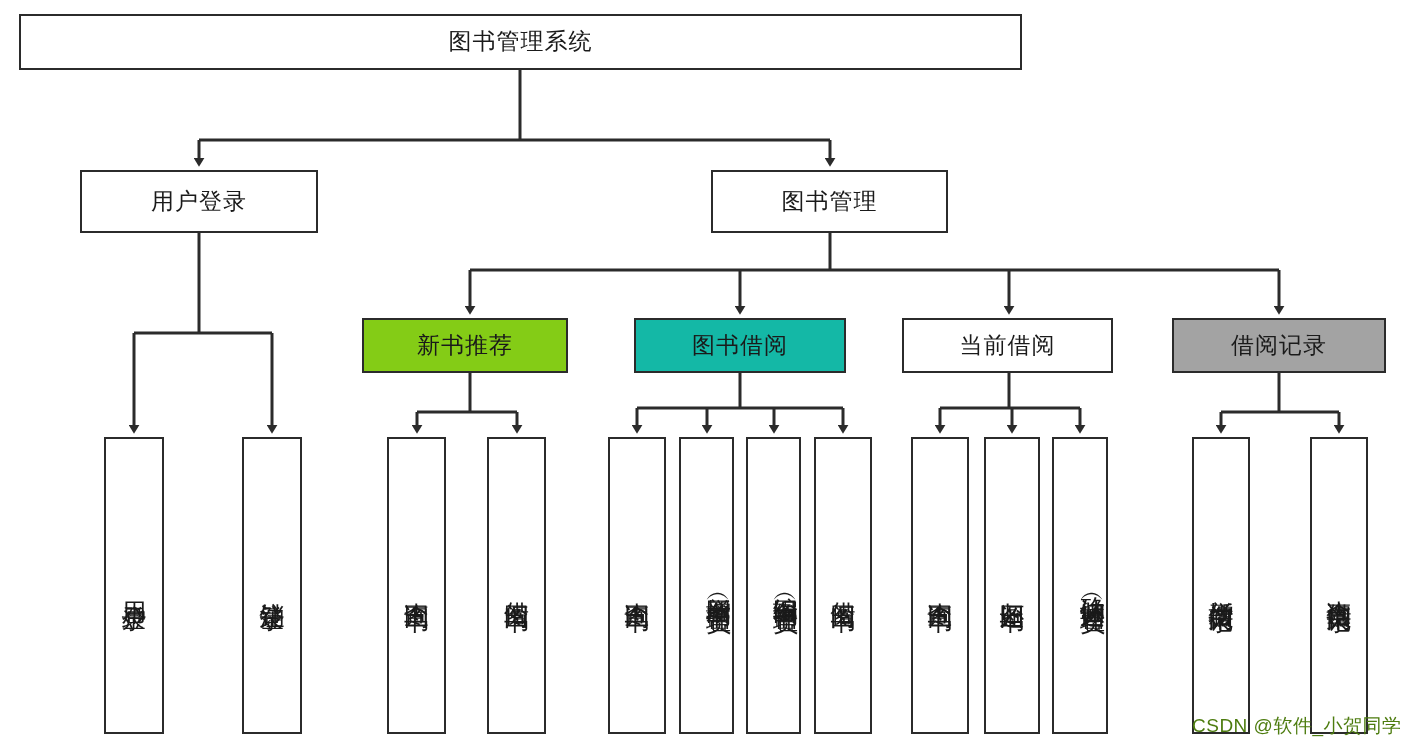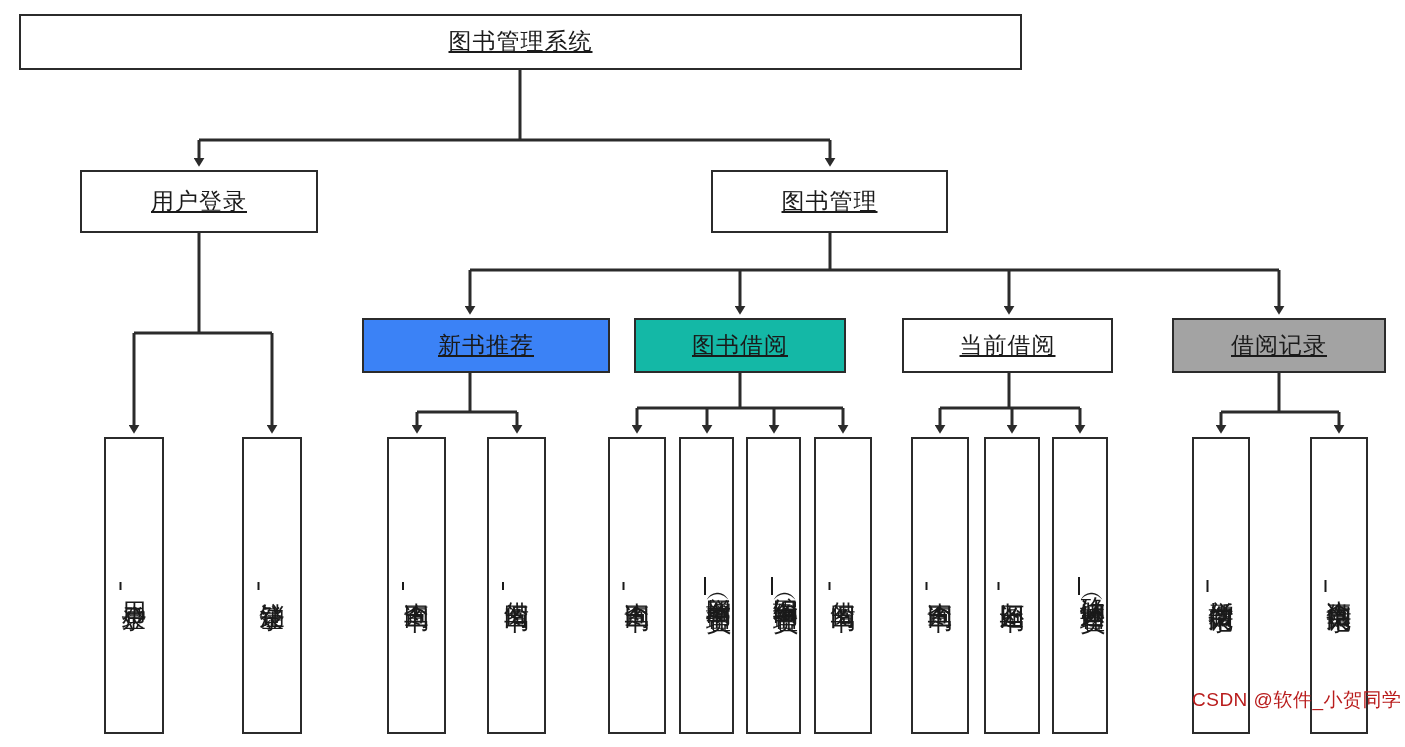--- a/index.html
+++ b/index.html
@@ -28,21 +28,20 @@
   }
   .node {
     position: absolute;
     box-sizing: border-box;
     background: #ffffff;
     border: 2px solid #404040;
     display: flex;
     align-items: center;
     justify-content: center;
     color: #1a1a1a;
-    text-decoration: underline;
   }
   .node.horiz {
     font-size: 23px;
     letter-spacing: 1px;
     line-height: 1.2;
   }
   .node.vert {
     writing-mode: vertical-rl;
     text-orientation: upright;
     font-size: 25px;
@@ -117,34 +116,34 @@
       <path d="M1221,412 L1221,426" marker-end="url(#arrow)"></path>
       <path d="M1339,412 L1339,426" marker-end="url(#arrow)"></path>
     </g>
   </svg>
 
   <div class="node horiz" id="n-root" style="left: 19px; top: 14px; width: 1003px; height: 56px; border-color: rgb(43, 43, 43); background: rgb(255, 255, 255); color: rgb(26, 26, 26);">图书管理系统</div>
 
   <div class="node horiz" id="n-l2-0" style="left: 80px; top: 170px; width: 238px; height: 63px; border-color: rgb(43, 43, 43); background: rgb(255, 255, 255); color: rgb(26, 26, 26);">用户登录</div>
   <div class="node horiz" id="n-l2-1" style="left: 711px; top: 170px; width: 237px; height: 63px; border-color: rgb(43, 43, 43); background: rgb(255, 255, 255); color: rgb(26, 26, 26);">图书管理</div>
 
-  <div class="node horiz" id="n-l3-0" style="left: 362px; top: 318px; width: 248px; height: 55px; border-color: rgb(43, 43, 43); background: #3b82f6; color: rgb(26, 26, 26);">新书推荐</div>
+  <div class="node horiz" id="n-l3-0" style="left: 362px; top: 318px; width: 206px; height: 55px; border-color: rgb(43, 43, 43); background: #84cc16; color: rgb(26, 26, 26);">新书推荐</div>
   <div class="node horiz" id="n-l3-1" style="left: 634px; top: 318px; width: 212px; height: 55px; border-color: rgb(43, 43, 43); background: #14b8a6; color: rgb(26, 26, 26);">图书借阅</div>
   <div class="node horiz" id="n-l3-2" style="left: 902px; top: 318px; width: 211px; height: 55px; border-color: rgb(43, 43, 43); background: rgb(255, 255, 255); color: rgb(26, 26, 26);">当前借阅</div>
   <div class="node horiz" id="n-l3-3" style="left: 1172px; top: 318px; width: 214px; height: 55px; border-color: rgb(43, 43, 43); background: #a3a3a3; color: rgb(26, 26, 26);">借阅记录</div>
 
   <div class="node vert mid" id="n-leaf-0" style="left: 104px; top: 437px; width: 60px; height: 297px; border-color: rgb(43, 43, 43); background: rgb(255, 255, 255); color: rgb(26, 26, 26);">用户登录</div>
   <div class="node vert mid" id="n-leaf-1" style="left: 242px; top: 437px; width: 60px; height: 297px; border-color: rgb(43, 43, 43); background: rgb(255, 255, 255); color: rgb(26, 26, 26);">注销登录</div>
   <div class="node vert mid" id="n-leaf-2" style="left: 387px; top: 437px; width: 59px; height: 297px; border-color: rgb(43, 43, 43); background: rgb(255, 255, 255); color: rgb(26, 26, 26);">查询图书</div>
   <div class="node vert mid" id="n-leaf-3" style="left: 487px; top: 437px; width: 59px; height: 297px; border-color: rgb(43, 43, 43); background: rgb(255, 255, 255); color: rgb(26, 26, 26);">借阅图书</div>
   <div class="node vert mid" id="n-leaf-4" style="left: 608px; top: 437px; width: 58px; height: 297px; border-color: rgb(43, 43, 43); background: rgb(255, 255, 255); color: rgb(26, 26, 26);">查询图书</div>
   <div class="node vert" id="n-leaf-5" style="left: 679px; top: 437px; width: 55px; height: 297px; border-color: rgb(43, 43, 43); background: rgb(255, 255, 255); color: rgb(26, 26, 26);">新增图书（管理员）</div>
   <div class="node vert" id="n-leaf-6" style="left: 746px; top: 437px; width: 55px; height: 297px; border-color: rgb(43, 43, 43); background: rgb(255, 255, 255); color: rgb(26, 26, 26);">编辑图书（管理员）</div>
   <div class="node vert mid" id="n-leaf-7" style="left: 814px; top: 437px; width: 58px; height: 297px; border-color: rgb(43, 43, 43); background: rgb(255, 255, 255); color: rgb(26, 26, 26);">借阅图书</div>
   <div class="node vert mid" id="n-leaf-8" style="left: 911px; top: 437px; width: 58px; height: 297px; border-color: rgb(43, 43, 43); background: rgb(255, 255, 255); color: rgb(26, 26, 26);">查询图书</div>
   <div class="node vert mid" id="n-leaf-9" style="left: 984px; top: 437px; width: 56px; height: 297px; border-color: rgb(43, 43, 43); background: rgb(255, 255, 255); color: rgb(26, 26, 26);">归还图书</div>
   <div class="node vert" id="n-leaf-10" style="left: 1052px; top: 437px; width: 56px; height: 297px; border-color: rgb(43, 43, 43); background: rgb(255, 255, 255); color: rgb(26, 26, 26);">确认归还（管理员）</div>
   <div class="node vert mid" id="n-leaf-11" style="left: 1192px; top: 437px; width: 58px; height: 297px; border-color: rgb(43, 43, 43); background: rgb(255, 255, 255); color: rgb(26, 26, 26);">新增借阅记录</div>
   <div class="node vert mid" id="n-leaf-12" style="left: 1310px; top: 437px; width: 58px; height: 297px; border-color: rgb(43, 43, 43); background: rgb(255, 255, 255); color: rgb(26, 26, 26);">查询借阅记录</div>
 
-  <div class="watermark" style="left: 1192px; top: 687px; color: #b91c1c; text-align: right;">CSDN @软件_小贺同学</div>
+  <div class="watermark" style="left: 1192px; top: 713px; color: #4d7c0f; text-align: right;">CSDN @软件_小贺同学</div>
 
 </div>
 
 </body></html>

